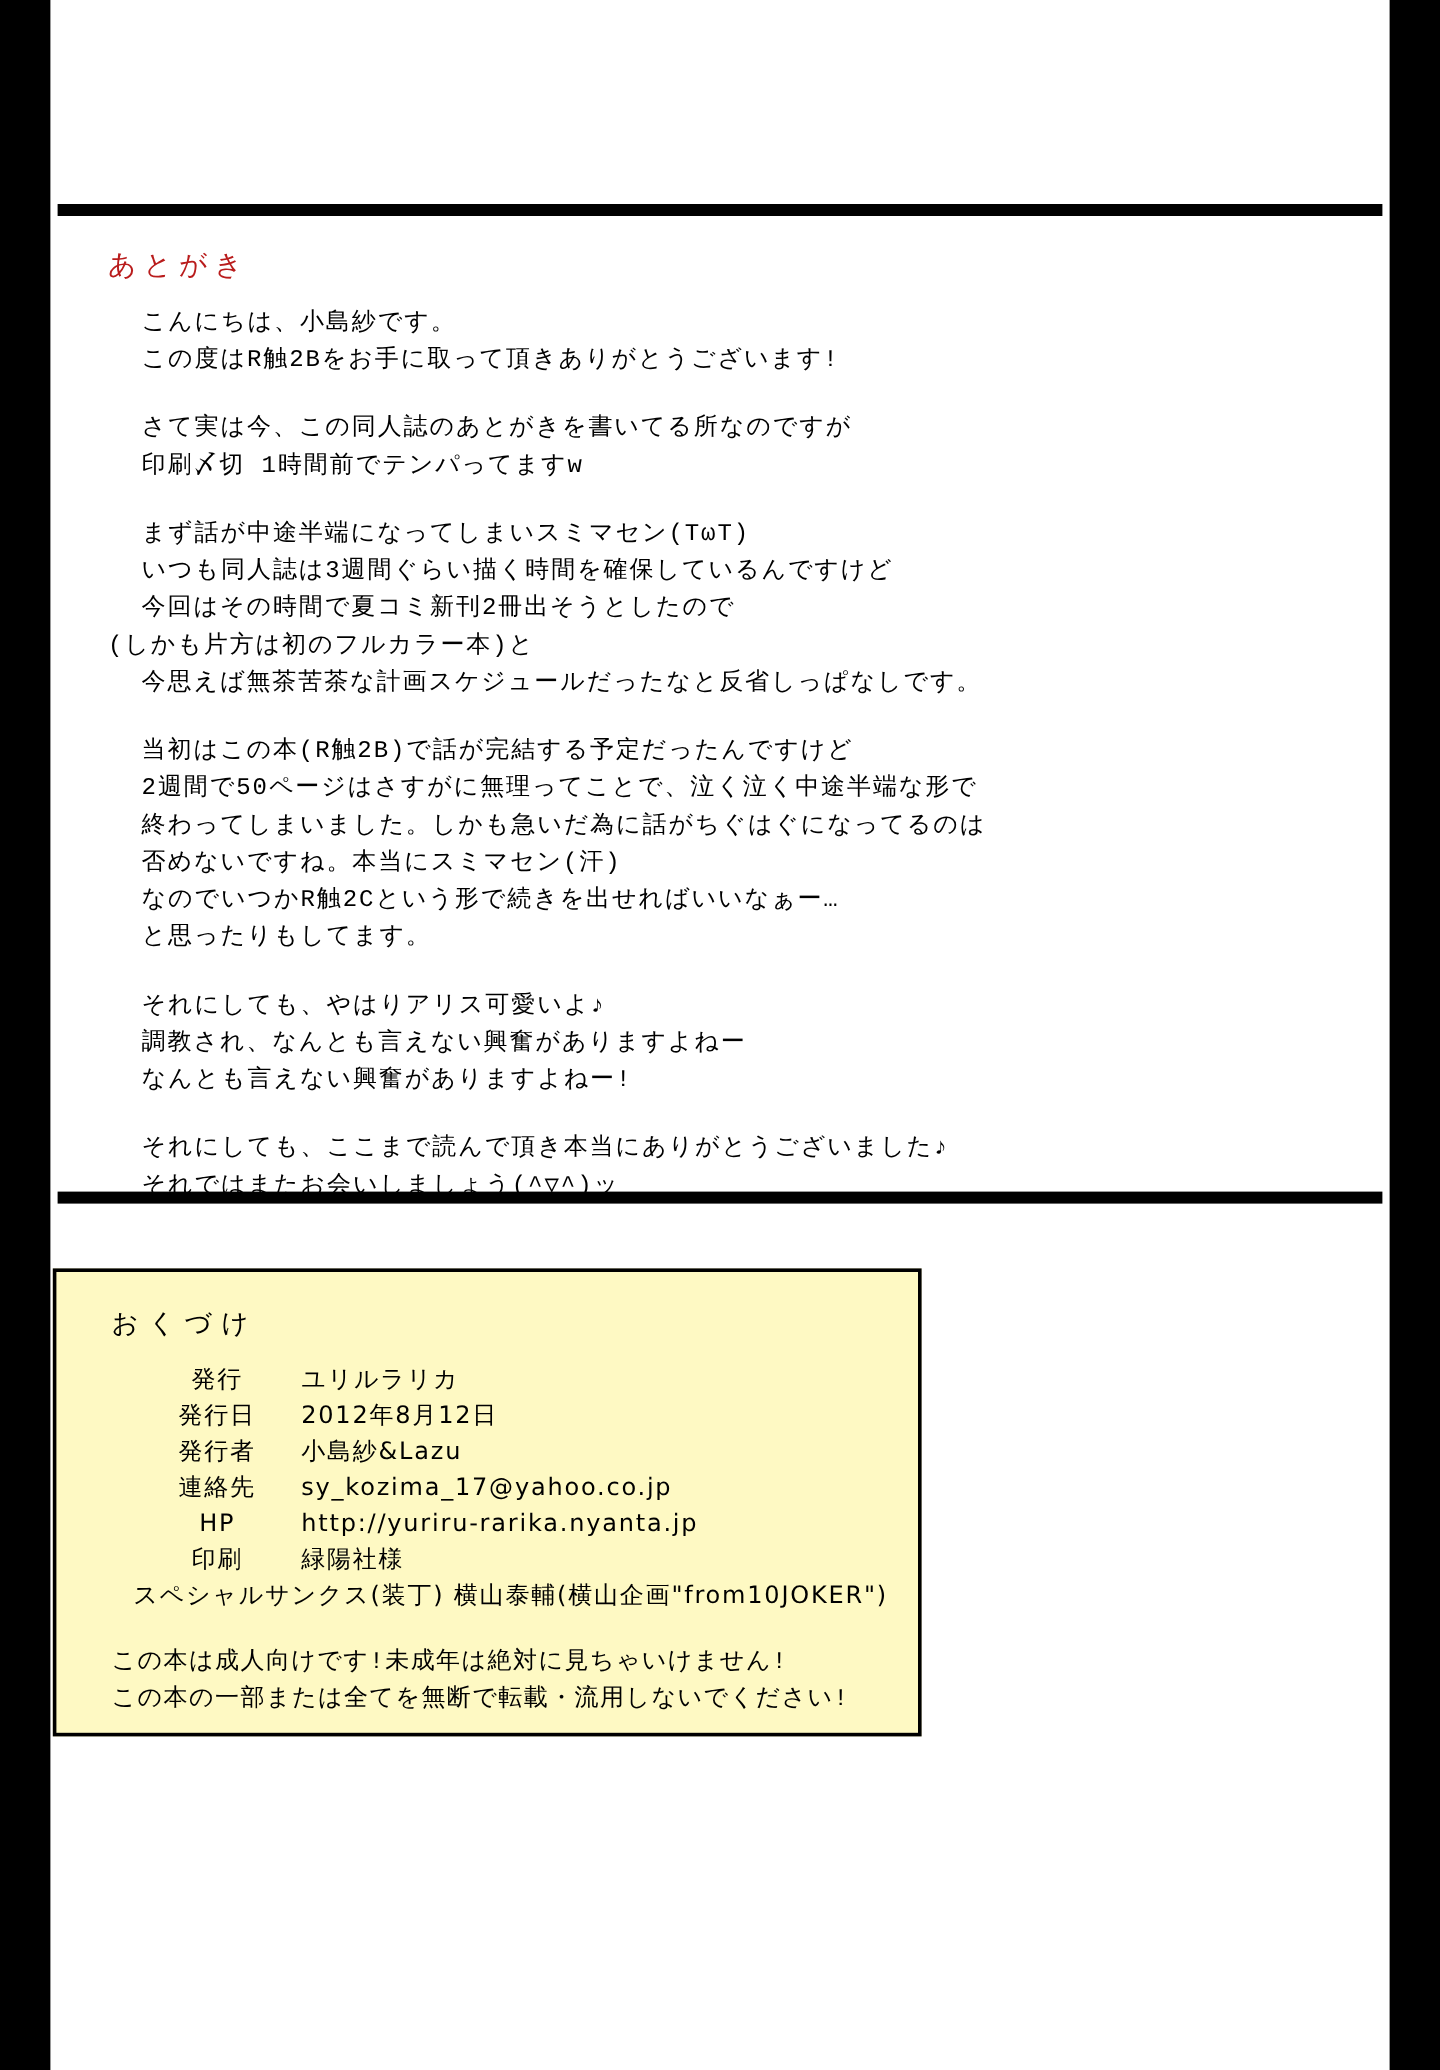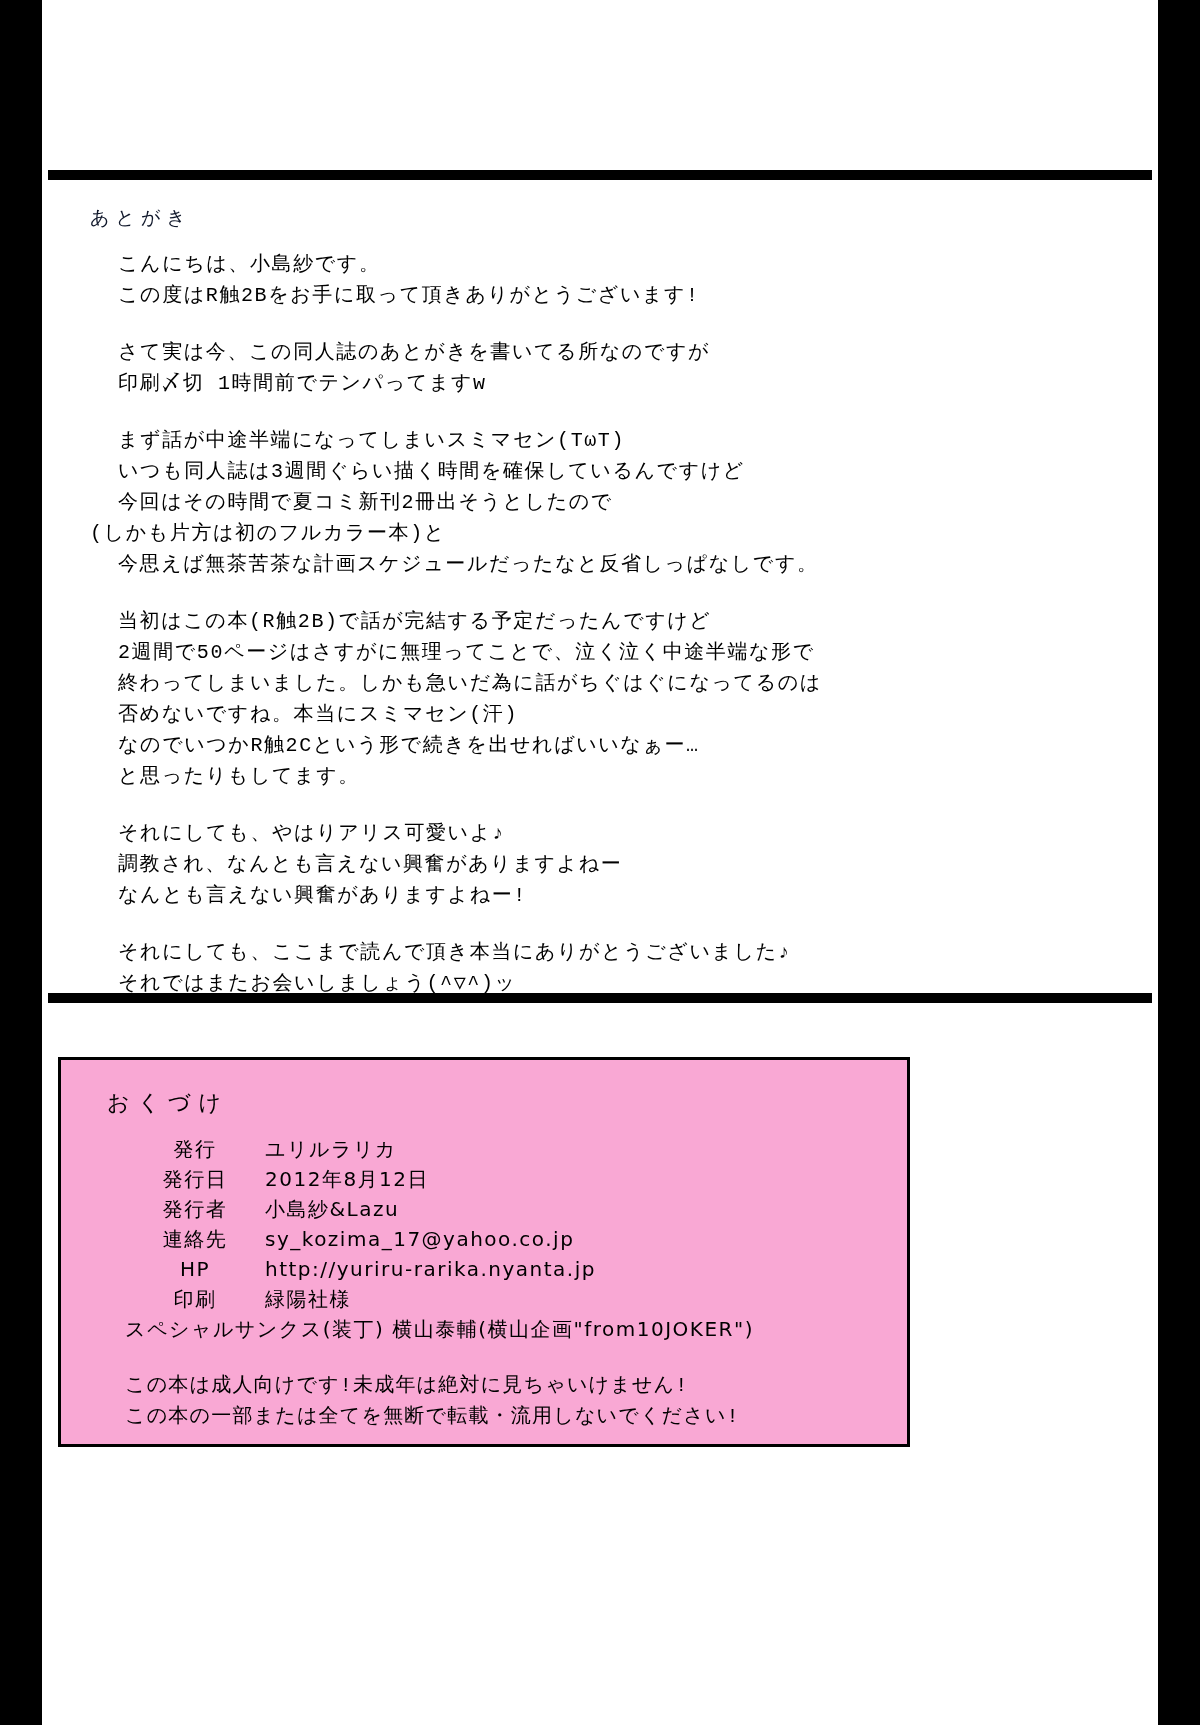--- a/index.html
+++ b/index.html
@@ -32,23 +32,23 @@
   .rule-top { top: 170px; }
   .rule-bottom { top: 993px; }
 
   .afterword {
     position: absolute;
     left: 48px;
     top: 205px;
     width: 1020px;
   }
   .afterword-title {
-    font-size: 19px;
+    font-size: 23px;
     letter-spacing: 6px;
-    color: #0f172a;
+    color: #b91c1c;
     margin: 0 0 18px 0;
     font-weight: normal;
   }
   .para {
     margin: 0 0 26px 0;
     padding-left: 28px;
   }
   .para:last-child { margin-bottom: 0; }
   .line {
     font-size: 20px;
@@ -56,26 +56,26 @@
     letter-spacing: 1.6px;
     color: #000;
     white-space: pre;
     font-family: Liberation Mono, monospace;
   }
   .line.outdent { padding-left: 0; margin-left: -28px; }
 
   
   .colophon {
     position: absolute;
-    left: 16px;
+    left: 2px;
     top: 1057px;
-    width: 852px;
+    width: 724px;
     height: 390px;
     border: 3px solid #000;
-    background: #f9a8d4;
+    background: #fef9c3;
     box-sizing: border-box;
   }
   .colophon-inner {
     position: absolute;
     left: 46px;
     top: 28px;
     right: 18px;
   }
   .colophon-title {
     font-size: 22px;
@@ -97,21 +97,20 @@
     color: #000;
   }
   .col-label {
     width: 140px;
     letter-spacing: 3px;
     text-align: center;
   }
   .col-value { padding-left: 4px; margin-top: 39px; }
   .col-full { padding-top: 2px; }
   .col-note {
-    margin-left: 18px;
     margin-top: 26px;
   }
   .col-note .line { letter-spacing: 1.2px; }
 </style>
 </head>
 <body>
 
 <div class="page">
 
   <div class="rule rule-top"></div>

